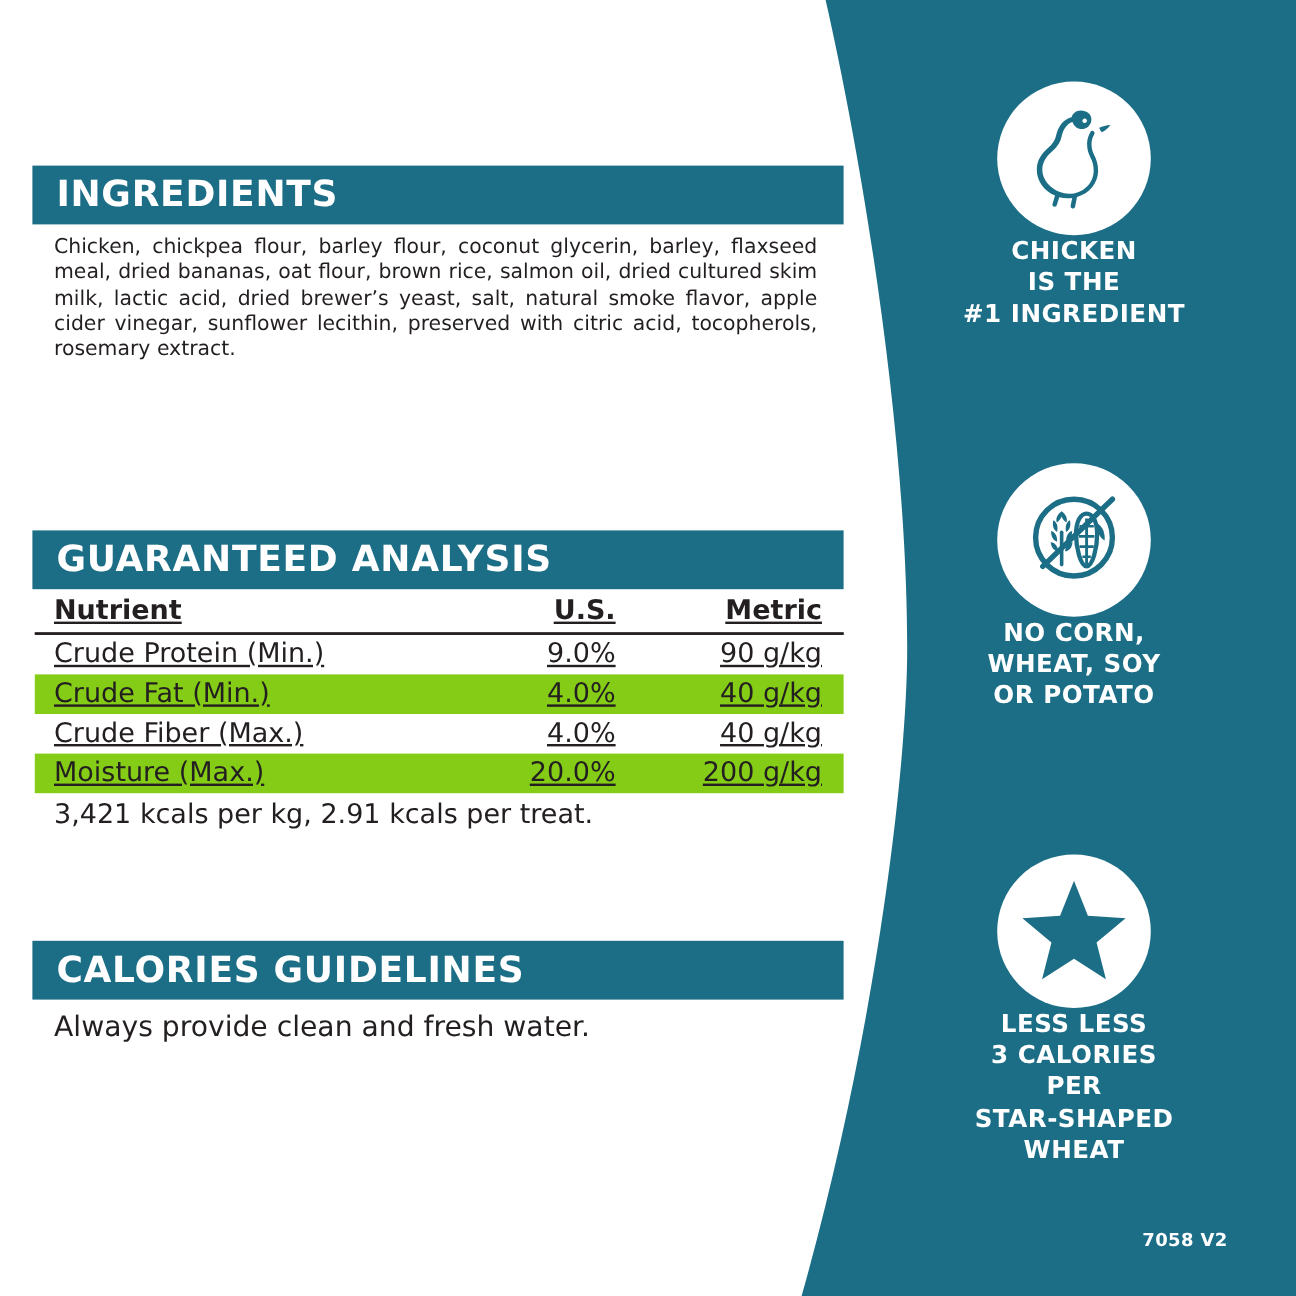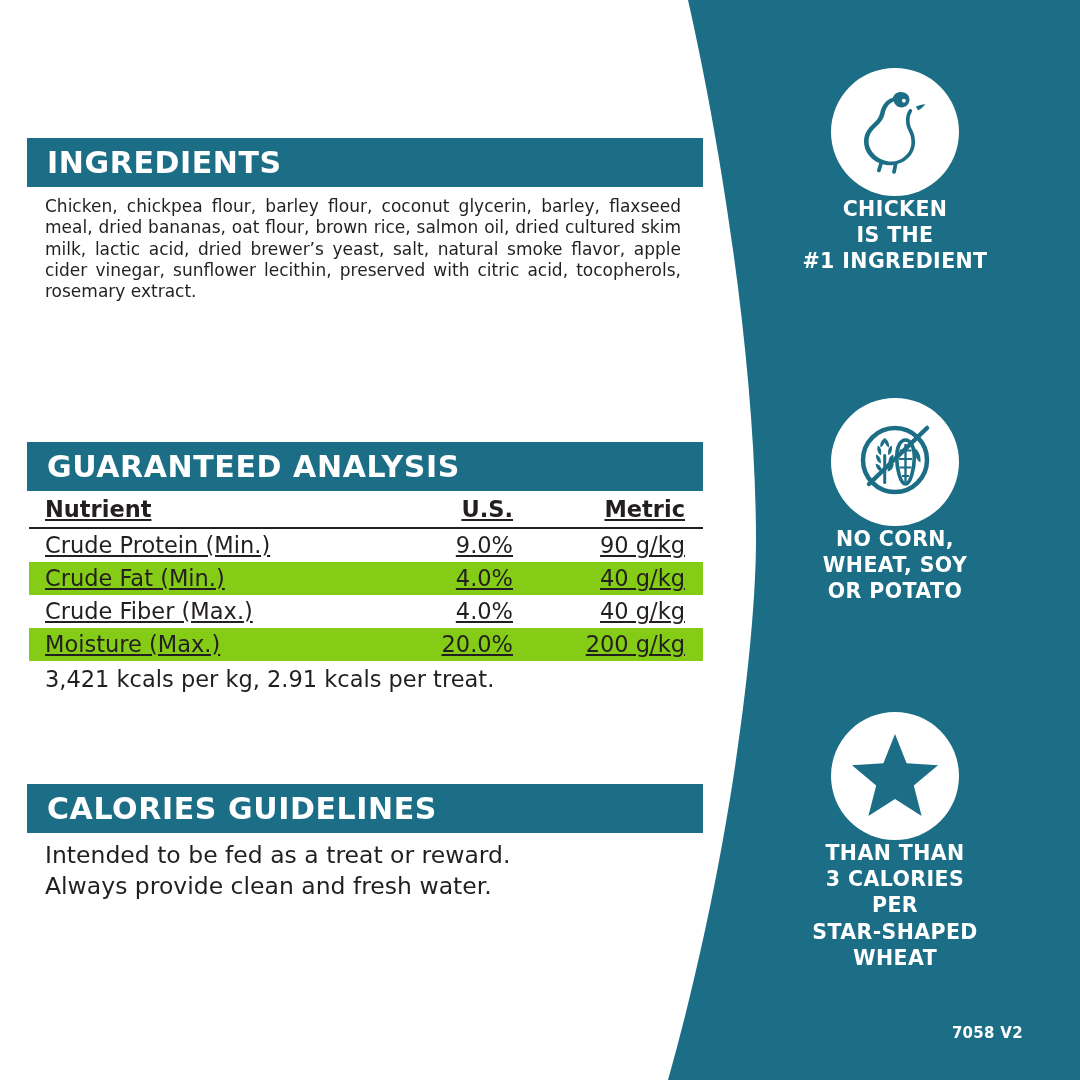--- a/index.html
+++ b/index.html
@@ -50,21 +50,21 @@
     justify-content: center;
   }
   .badge-text {
     color: #ffffff;
     font-weight: bold;
     font-size: 20.5px;
     line-height: 1.28;
     letter-spacing: 0.4px;
   }
   .badge-1 { top: 68px; }
-  .badge-2 { top: 398px; }
+  .badge-2 { top: 386px; }
   .badge-3 { top: 712px; }
 
   .code {
     position: absolute;
     right: 57px;
     bottom: 38px;
     color: #ffffff;
     font-size: 15px;
     font-weight: bold;
     letter-spacing: 0.3px;
@@ -217,21 +217,21 @@
         </div>
       </div>
 
       <div class="badge badge-3">
         <div class="badge-circle">
           <svg width="92" height="88" viewBox="0 0 92 88">
             <path fill="#1b6e86" d="M46 2 L57.6 31.2 L89 33.2 L64.8 53.4 L72.6 84 L46 67 L19.4 84 L27.2 53.4 L3 33.2 L34.4 31.2 Z"></path>
           </svg>
         </div>
         <div class="badge-text">
-          <div>THAN THAN</div>
+          <div>LESS LESS</div>
           <div>3 CALORIES</div>
           <div>PER</div>
           <div>STAR-SHAPED</div>
           <div>WHEAT</div>
         </div>
       </div>
     </div>
 
     <div class="code">7058 V2</div>
   </div>
@@ -276,18 +276,17 @@
       </tbody>
     </table>
 
     <div class="calorie-block">
       <div>3,421 kcals per kg, 2.91 kcals per treat.</div>
     </div>
 
     <div class="section-header" id="hdr-feeding">CALORIES GUIDELINES</div>
 
     <div class="feeding-body">
-      <div>Intended to be fed as a treat or reward.</div>
       <div>Always provide clean and fresh water.</div>
     </div>
 
   </div>
 </div>
 
 </body></html>

